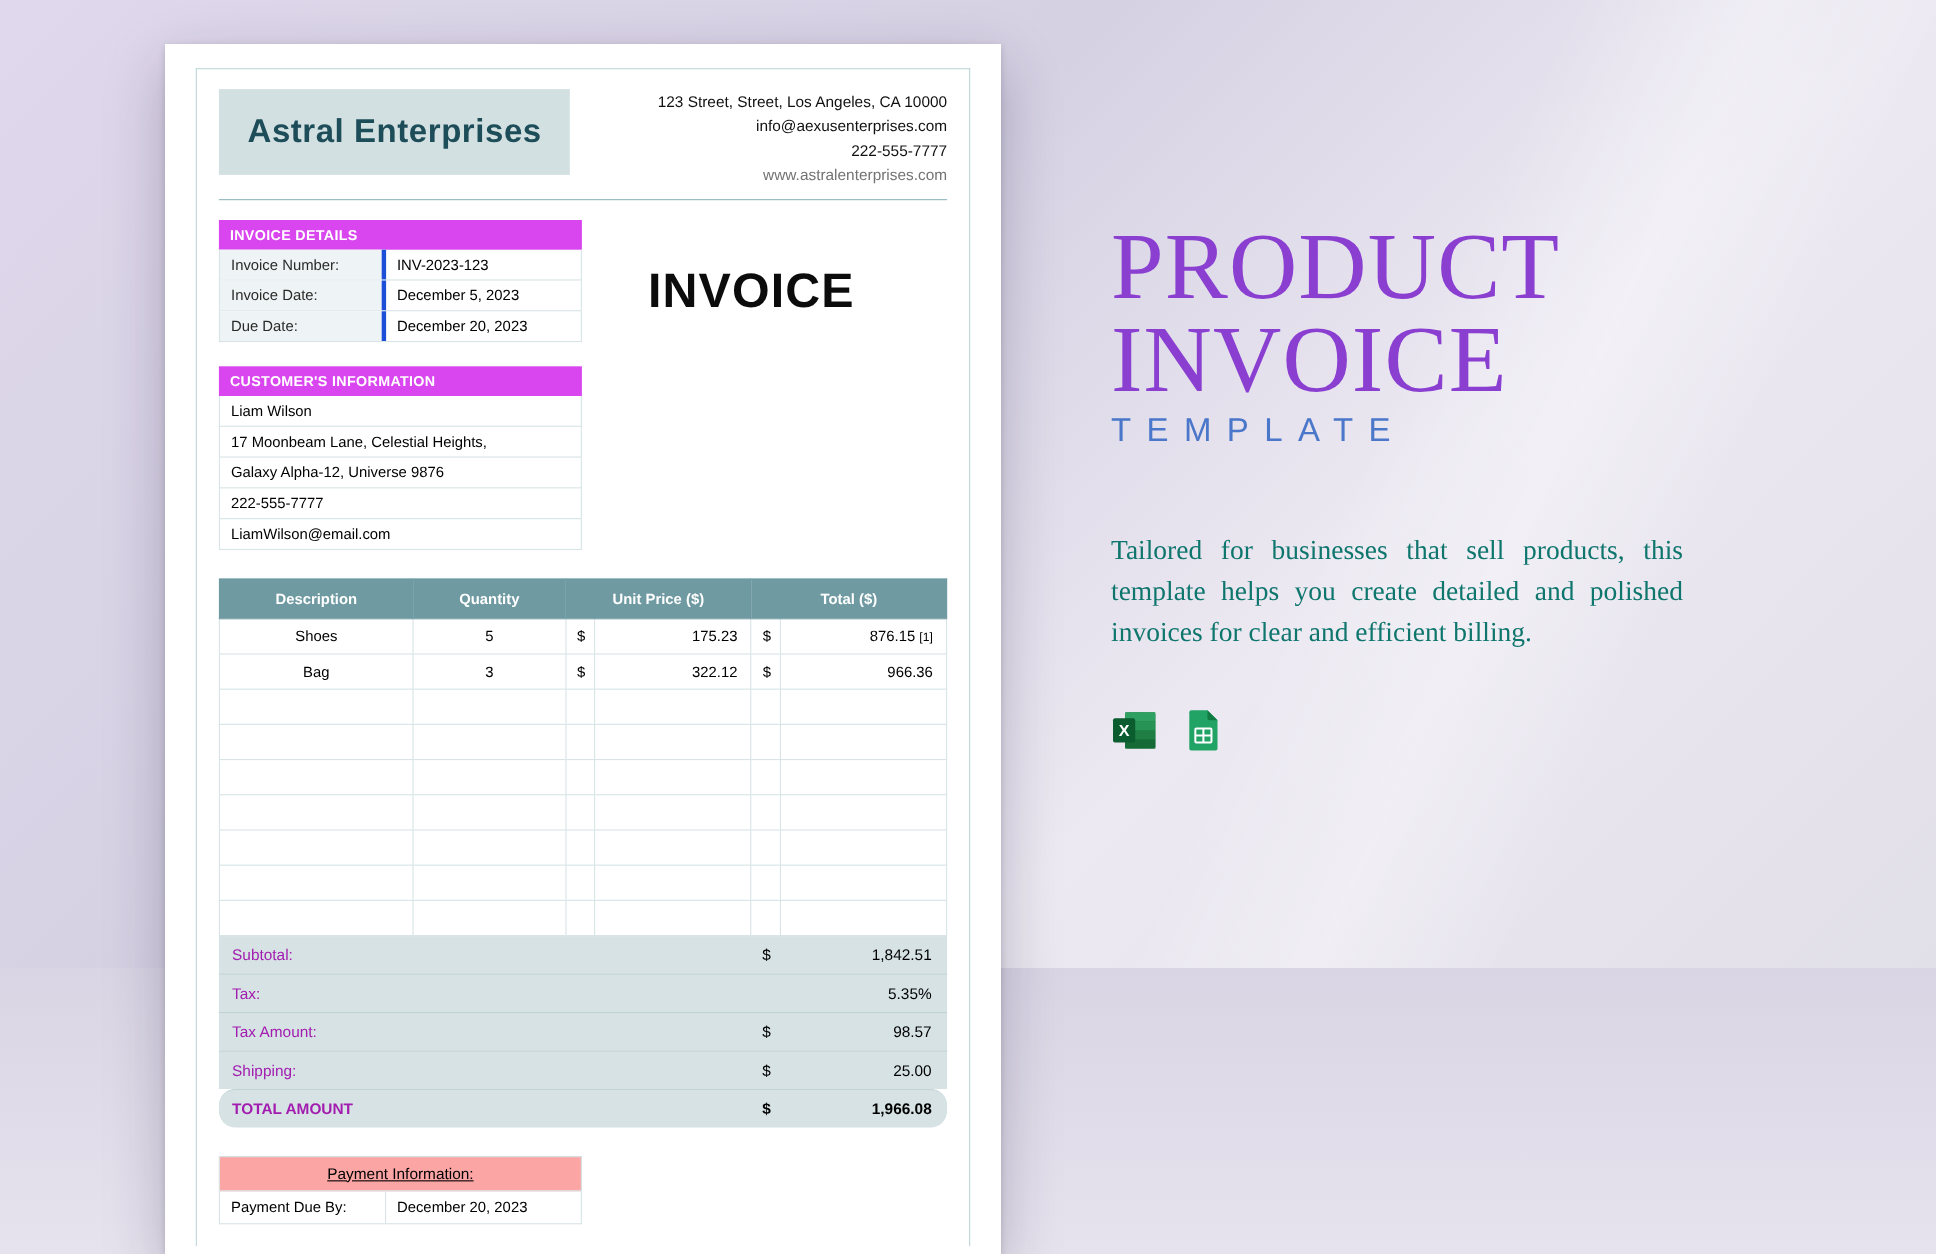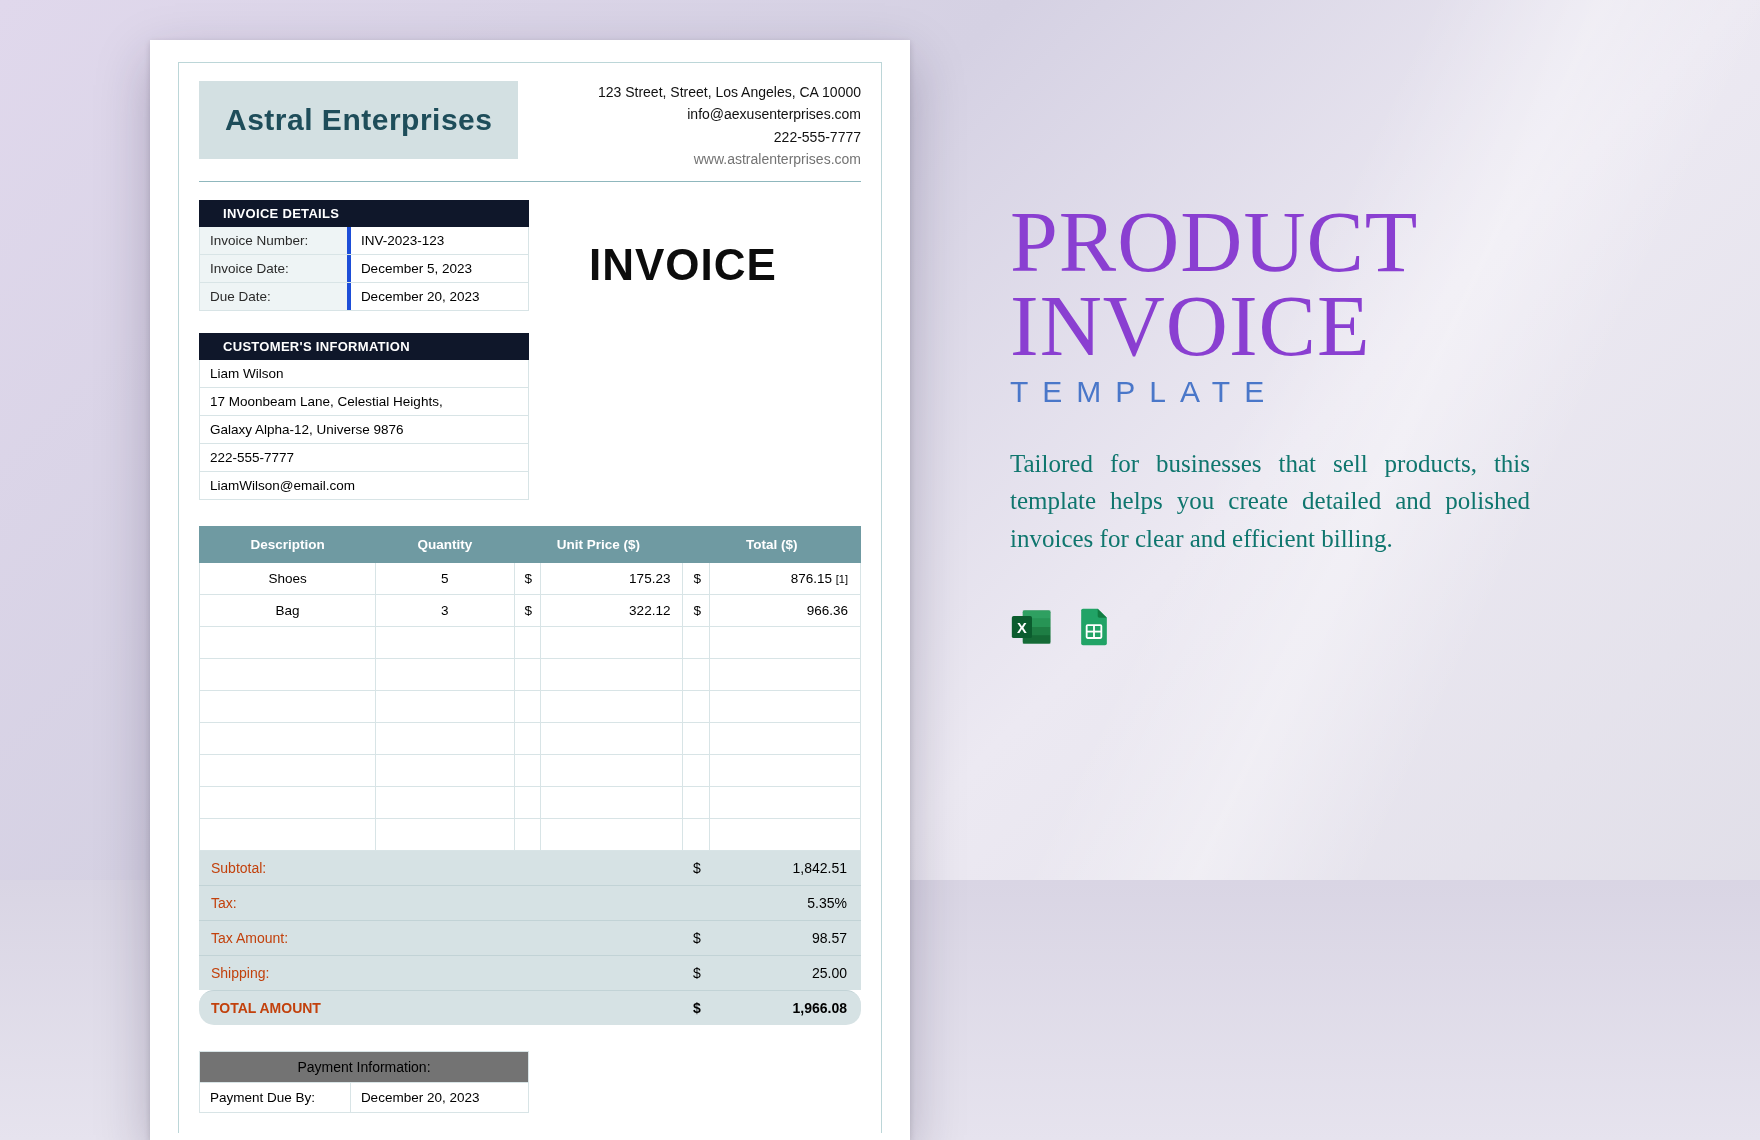--- a/index.html
+++ b/index.html
@@ -93,25 +93,25 @@
   .two-col {
     display: flex;
     gap: 30px;
     align-items: flex-start;
   }
 
   .panel {
     width: 330px;
   }
   .panel-head {
-    background: #0f172a;
+    background: #d946ef;
     color: #fff;
     font-weight: 700;
     font-size: 13px;
-    padding: 6px 24px;
+    padding: 6px 10px;
     letter-spacing: 0.3px;
   }
   .panel-row {
     display: flex;
     border: 1px solid #d8e4e6;
     border-top: none;
     font-size: 13.5px;
   }
   .panel-row .k {
     width: 46%;
@@ -174,36 +174,37 @@
   .totals {
     margin-top: 0;
   }
   .totals .trow {
     display: flex;
     background: #d6e2e4;
     border-top: 1px solid #c2d3d6;
     font-size: 14px;
   }
   .totals .trow:first-child { border-top: none; }
-  .totals .label { flex: 1; padding: 9px 12px; color:#c2410c;}
+  .totals .label { flex: 1; padding: 9px 12px; color:#a21caf;}
   .totals .cur   { width: 30px; padding: 9px 0 9px 12px; }
   .totals .val   { width: 150px; text-align: right; padding: 9px 14px 9px 0; }
   .totals .trow.bold { font-weight: 700; border-radius: 15px; }
 
   
   .pay {
     margin-top: 26px;
     width: 330px;
   }
   .pay-head {
-    background: #737373;
+    background: #fca5a5;
     text-align: center;
     padding: 7px;
     font-size: 14px;
     border: 1px solid #d8e4e6;
+    text-decoration: underline;
   }
   .pay-row {
     display: flex;
     border: 1px solid #d8e4e6;
     border-top: none;
     font-size: 13.5px;
   }
   .pay-row .k { width: 46%; padding: 7px 10px; border-right: 1px solid #d8e4e6;}
   .pay-row .v { flex:1; padding: 7px 10px; }
 
@@ -223,21 +224,21 @@
     color: #8a3fd1;
     letter-spacing: 1px;
     margin-bottom: 6px;
   }
   .promo .sub {
     font-family: Arial, sans-serif;
     color: #4a77c9;
     font-size: 30px;
     letter-spacing: 14px;
     font-weight: 500;
-    margin-bottom: 36px;
+    margin-bottom: 73px;
   }
   .promo p.desc {
     font-family: Georgia, serif;
     font-size: 25px;
     line-height: 1.5;
     color: #0f766e;
     text-align: justify;
     margin-bottom: 48px;
     margin-top: 33px;
   }

